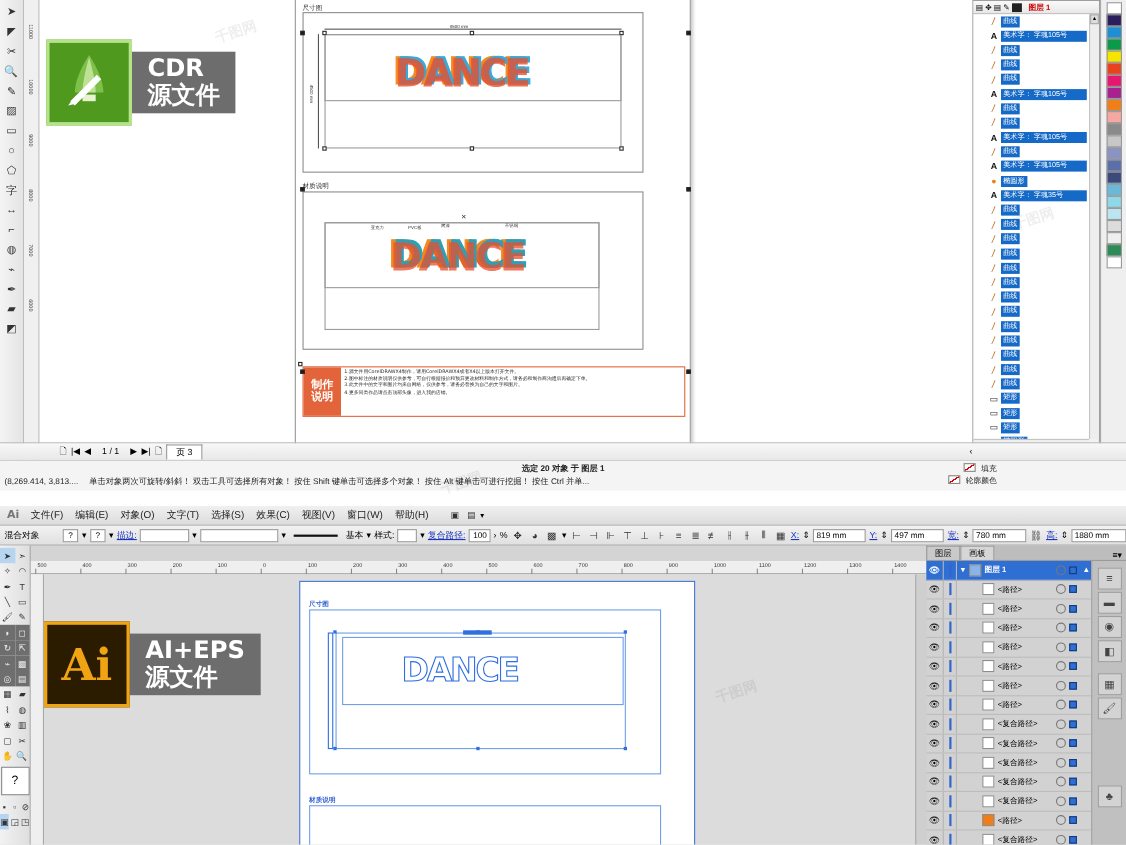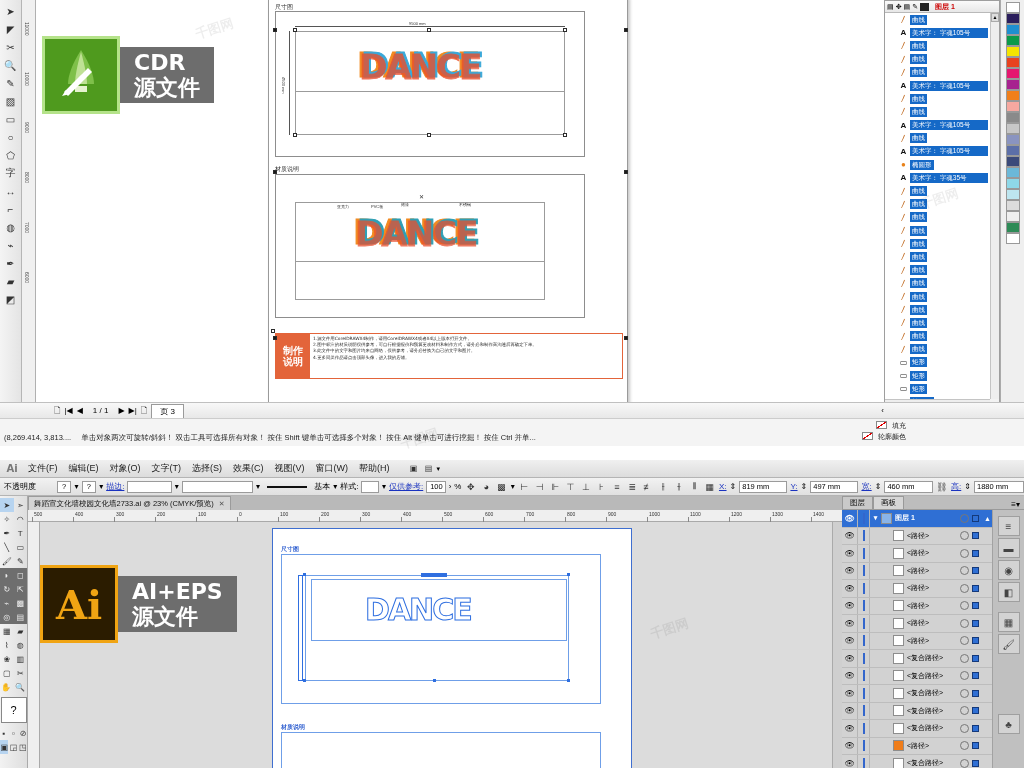--- a/index.html
+++ b/index.html
@@ -483,20 +483,21 @@
     <span>◀</span>
     <span style="margin:0 6px">1 / 1</span>
     <span>▶</span>
     <span>▶|</span>
     <span>🗋</span>
     <span class="pg-tab">页 3</span>
     <span style="margin-left:auto; margin-right:140px;">‹</span>
   </div>
 
   <div class="cdr-status">
+    <div class="st-center">选定 20 对象 于 图层 1</div>
     <div class="st-hint">
       <span>(8,269.414, 3,813....</span>
       <span style="margin-left:8px">单击对象两次可旋转/斜斜！ 双击工具可选择所有对象！ 按住 Shift 键单击可选择多个对象！ 按住 Alt 键单击可进行挖掘！ 按住 Ctrl 并单...</span>
     </div>
     <div class="st-fill">
       <span class="noclr"></span>
       <span>填充</span>
     </div>
     <div class="st-out">
       <span class="noclr"></span>
@@ -518,37 +519,37 @@
     <div class="mi">视图(V)</div>
     <div class="mi">窗口(W)</div>
     <div class="mi">帮助(H)</div>
     <div style="width:10px"></div>
     <div class="ai-tool">▣</div>
     <div class="ai-tool">▤</div>
     <div style="font-size:7px">▾</div>
   </div>
 
   <div class="ai-ctrlbar">
-    <span style="width:52px">不透明度</span>
+    <span style="width:52px">混合对象</span>
     <span class="fld" style="width:15px;justify-content:center">?</span>
     <span>▾</span>
     <span class="fld" style="width:15px;justify-content:center">?</span>
     <span>▾</span>
     <span class="lnk">描边:</span>
     <span class="fld" style="width:46px"></span>
     <span>▾</span>
     <span class="fld" style="width:74px"></span>
     <span>▾</span>
     <span style="width:42px;height:2px;background:#111;margin:0 4px"></span>
     <span>基本</span>
     <span>▾</span>
     <span>样式:</span>
     <span class="fld" style="width:18px"></span>
     <span>▾</span>
-    <span class="lnk">仅供参考:</span>
+    <span class="lnk">复合路径:</span>
     <span class="fld" style="width:20px;justify-content:flex-end">100</span>
     <span>›</span>
     <span>%</span>
     <span class="ic">✥</span>
     <span class="ic">◕</span>
     <span class="ic">▩</span>
     <span>▾</span>
     <span class="ic">⊢</span>
     <span class="ic">⊣</span>
     <span class="ic">⊩</span>
@@ -563,33 +564,27 @@
     <span class="ic">⫴</span>
     <span class="ic">▦</span>
     <span class="lnk">X:</span>
     <span>⇕</span>
     <span class="fld" style="width:50px">819 mm</span>
     <span class="lnk">Y:</span>
     <span>⇕</span>
     <span class="fld" style="width:50px">497 mm</span>
     <span class="lnk">宽:</span>
     <span>⇕</span>
-    <span class="fld" style="width:50px">460 mm</span>
+    <span class="fld" style="width:50px">780 mm</span>
     <span class="ic">⛓</span>
     <span class="lnk">高:</span>
     <span>⇕</span>
     <span class="fld" style="width:52px">1880 mm</span>
   </div>
 
-  <div class="ai-tabbar">
-    <span class="ai-tab">
-      <span>舞蹈宣文化墙校园文化墙2733.ai @ 23% (CMYK/预览)</span>
-      <span class="ai-close">✕</span>
-    </span>
-  </div>
 
   <div class="ai-toolbox">
     <div class="ai-trow">
         <div class="ai-tool sel">➤</div>
         <div class="ai-tool">➣</div>
       </div>
     <div class="ai-trow">
         <div class="ai-tool">✧</div>
         <div class="ai-tool">◠</div>
       </div>

